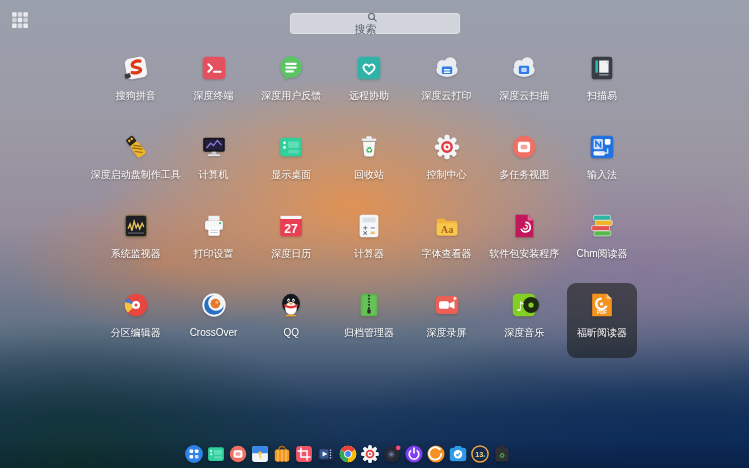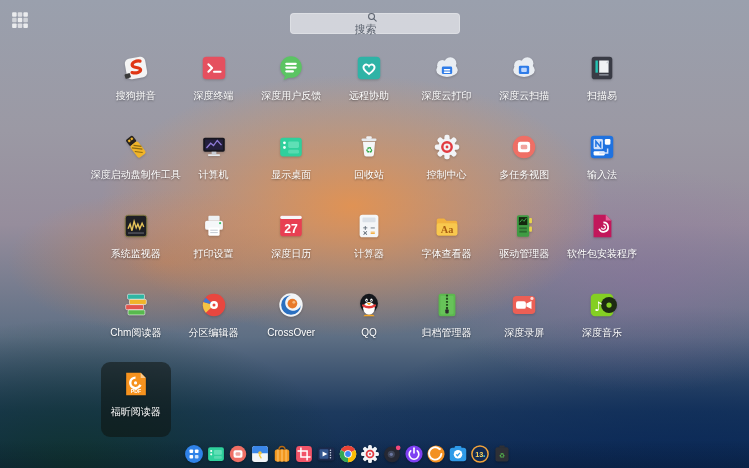--- a/index.html
+++ b/index.html
@@ -322,34 +322,20 @@
           <path d="M5 10a2 2 0 0 1 2-2h6l2.5 2.5H25a2 2 0 0 1 2 2V24a2 2 0 0 1-2 2H7a2 2 0 0 1-2-2z" fill="#f2b23e"></path>
           <rect x="5" y="13" width="22" height="13" rx="2" fill="#f8c84e"></rect>
           <text x="16" y="23" font-size="11" font-weight="bold" text-anchor="middle" fill="#a85d12" font-family="Liberation Serif,serif">Aa</text>
         </svg>
       </div>
     <div class="app-label">字体查看器</div>
   </div>
     <div class="cell">
     <div class="app-icon">
         <svg viewBox="0 0 32 32">
-          <rect x="8.5" y="4.5" width="13" height="23" rx="2" fill="#3f9b43"></rect>
-          <rect x="10.5" y="6.5" width="9" height="8.5" fill="#14270f"></rect>
-          <path d="M11.5 12l2.5-3 2 2 2.5-3.5" stroke="#3fae4d" stroke-width="1" fill="none"></path>
-          <rect x="21.5" y="7.5" width="3" height="5.5" rx="1" fill="#e8d44d"></rect>
-          <rect x="21.5" y="16.5" width="3" height="5.5" rx="1" fill="#e8d44d"></rect>
-          <rect x="11" y="17.5" width="8" height="2" fill="#2c6a2f"></rect>
-          <rect x="11" y="21" width="8" height="2" fill="#2c6a2f"></rect>
-        </svg>
-      </div>
-    <div class="app-label">驱动管理器</div>
-  </div>
-    <div class="cell">
-    <div class="app-icon">
-        <svg viewBox="0 0 32 32">
           <path d="M7 4h13l6 6v18H7z" fill="#c2175b"></path>
           <path d="M20 4l6 6h-6z" fill="#e3659b"></path>
           <path d="M17.5 12.2a5 5 0 1 1-4.6 6.8" fill="none" stroke="#fff" stroke-width="1.8"></path>
           <path d="M17.3 15a2.2 2.2 0 1 1-2 2.8" fill="none" stroke="#fff" stroke-width="1.3"></path>
         </svg>
       </div>
     <div class="app-label">软件包安装程序</div>
   </div>
     <div class="cell">
     <div class="app-icon">

